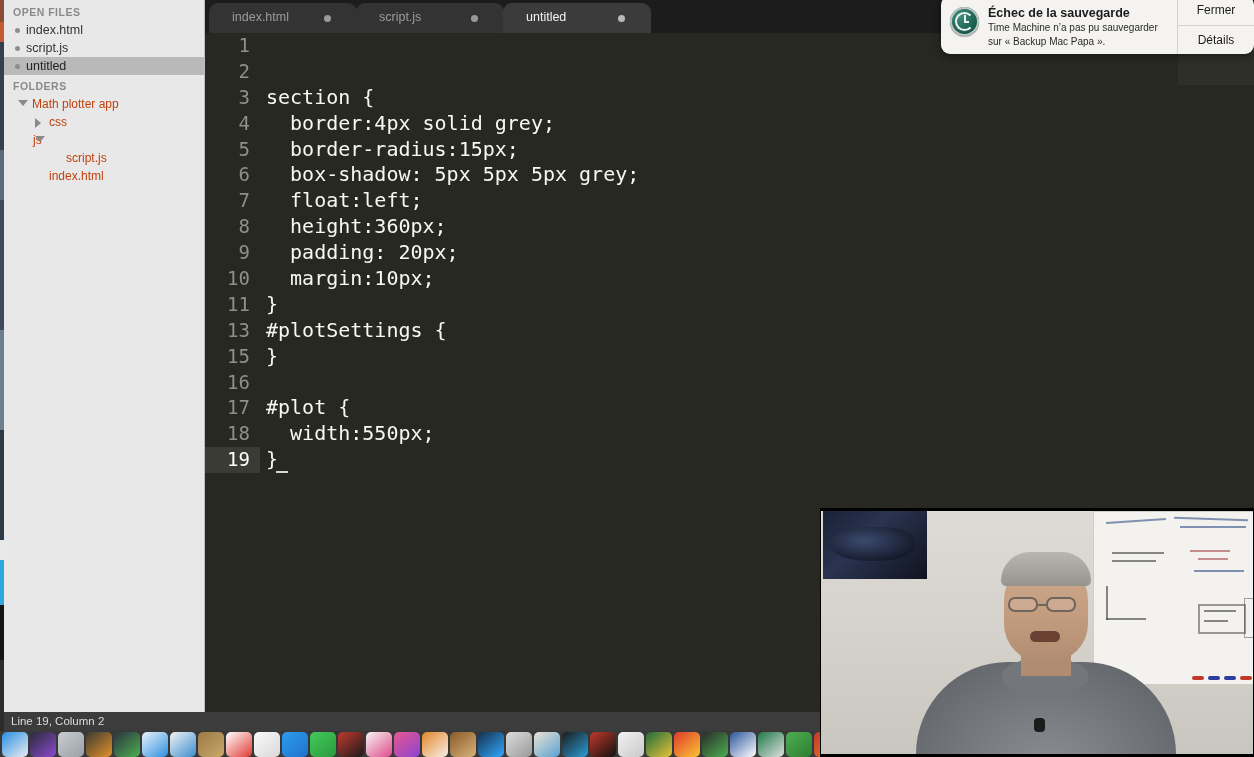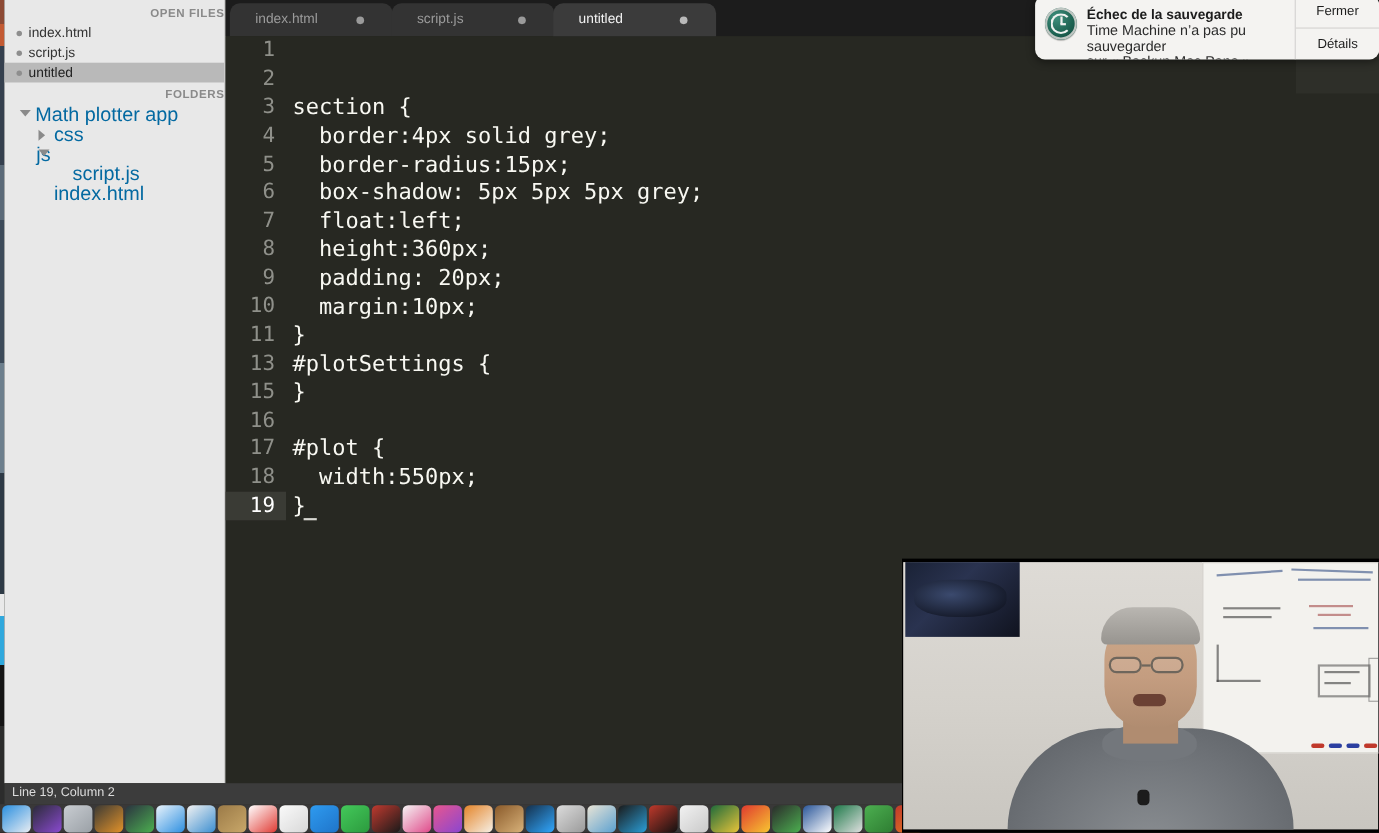--- a/index.html
+++ b/index.html
@@ -34,34 +34,34 @@
   .st-window { position: absolute; left: 4px; top: 0; width: 1250px; height: 731px; background: #272822; }
 
   
   .sidebar {
     position: absolute; left: 0; top: 0; width: 201px; height: 712px;
     background: #e8e8e8; border-right: 1px solid #bdbdbd;
     font-size: 12.5px; color: #3a3a3a; overflow: hidden;
   }
   .side-header {
     padding: 6px 0 3px 9px; font-size: 10.5px; letter-spacing: .5px;
-    color: #8a8a8a; font-weight: 600; text-align: right;
+    color: #8a8a8a; font-weight: 600;
   }
   .side-row {
     height: 18px; line-height: 18px; padding-left: 22px; position: relative;
     white-space: nowrap; font-size: 12.5px; color: #333;
   }
   .side-row.selected { background: #b9b9b9; color: #222; }
   .side-row .bullet {
     position: absolute; left: 11px; top: 7px; width: 5px; height: 5px;
     border-radius: 50%; background: #8e8e8e;
   }
   .tree-row {
     height: 18px; line-height: 18px; position: relative;
-    white-space: nowrap; font-size: 18px; color: #0369a1;
+    white-space: nowrap; font-size: 12px; color: #c2410c;
   }
   .tri {
     position: absolute; top: 5px; width: 0; height: 0;
   }
   .tri.open {
     border-left: 5px solid transparent; border-right: 5px solid transparent;
     border-top: 6px solid #8a8a8a;
   }
   .tri.closed {
     border-top: 5px solid transparent; border-bottom: 5px solid transparent;
@@ -149,21 +149,21 @@
     border-right-color: transparent;
   }
   .tm-icon .tm-hand-v {
     position: absolute; left: 13.5px; top: 8px; width: 2px; height: 7px; background: #eef2f0;
   }
   .tm-icon .tm-hand-h {
     position: absolute; left: 14px; top: 14px; width: 5px; height: 2px; background: #eef2f0;
   }
   .notif-text { padding-left: 9px; padding-top: 1px; }
   .notif-title { font-size: 12.5px; color: #1c1c1c; font-weight: 600; line-height: 15px; }
-  .notif-msg { font-size: 13px; color: #2b2b2b; line-height: 14px; }
+  .notif-msg { font-size: 10px; color: #2b2b2b; line-height: 14px; }
   .notif-actions {
     width: 77px; flex: none; border-left: 1px solid #d3d2d0;
     display: flex; flex-direction: column;
   }
   .notif-btn {
     flex: 1; display: flex; align-items: center; justify-content: center;
     font-size: 12px; color: #1d1d1d;
   }
   .notif-btn + .notif-btn { border-top: 1px solid #d3d2d0; }
 

